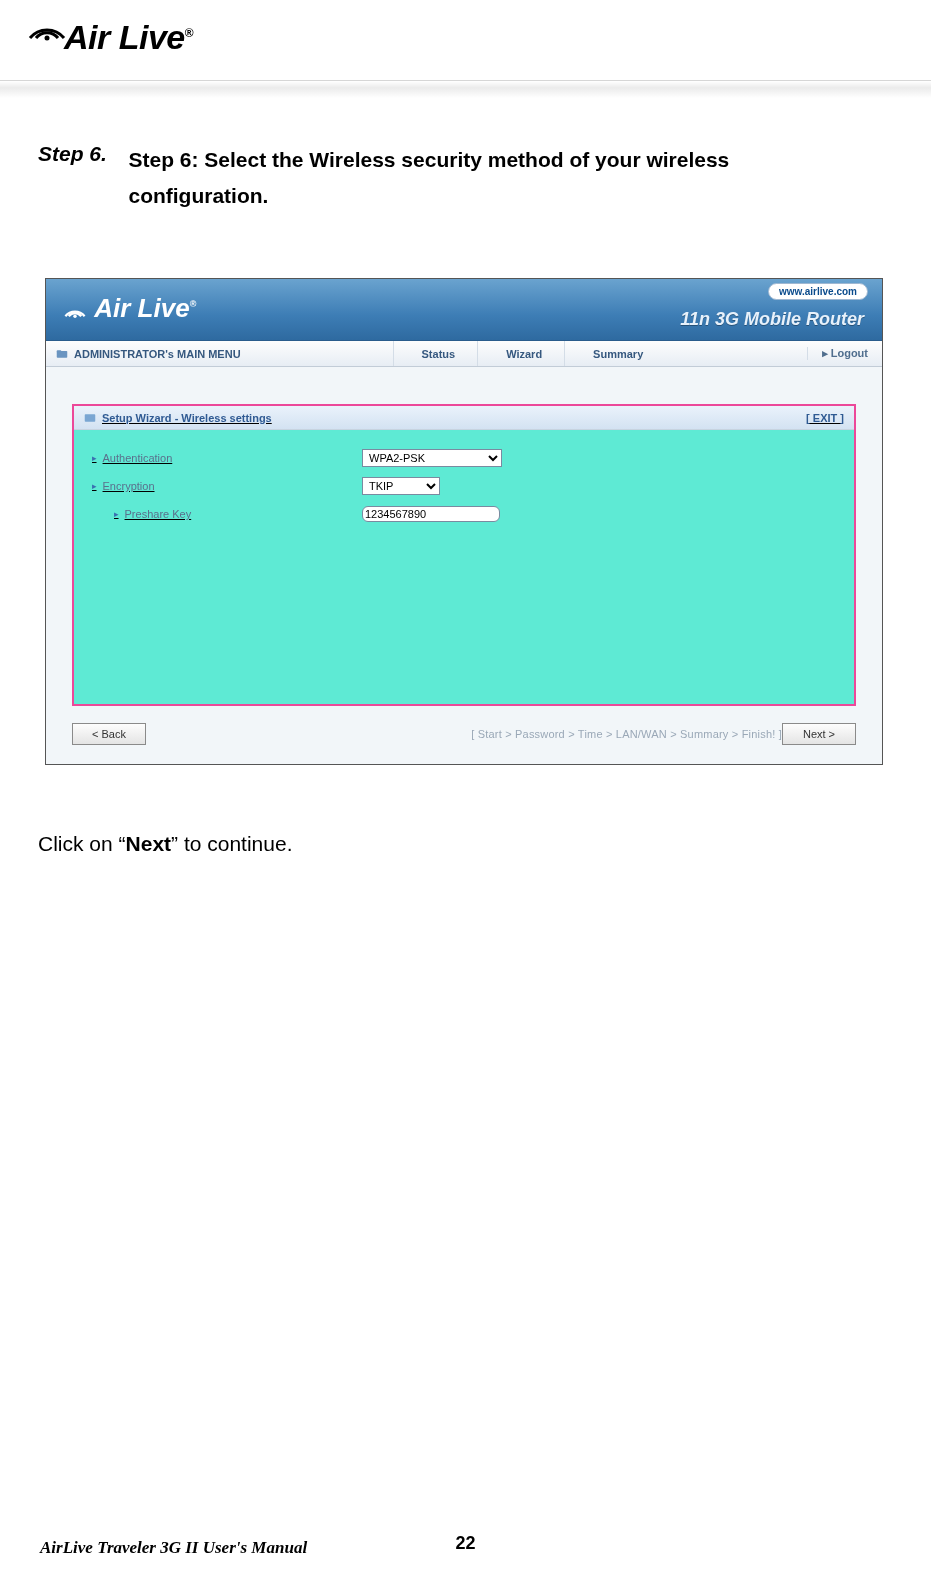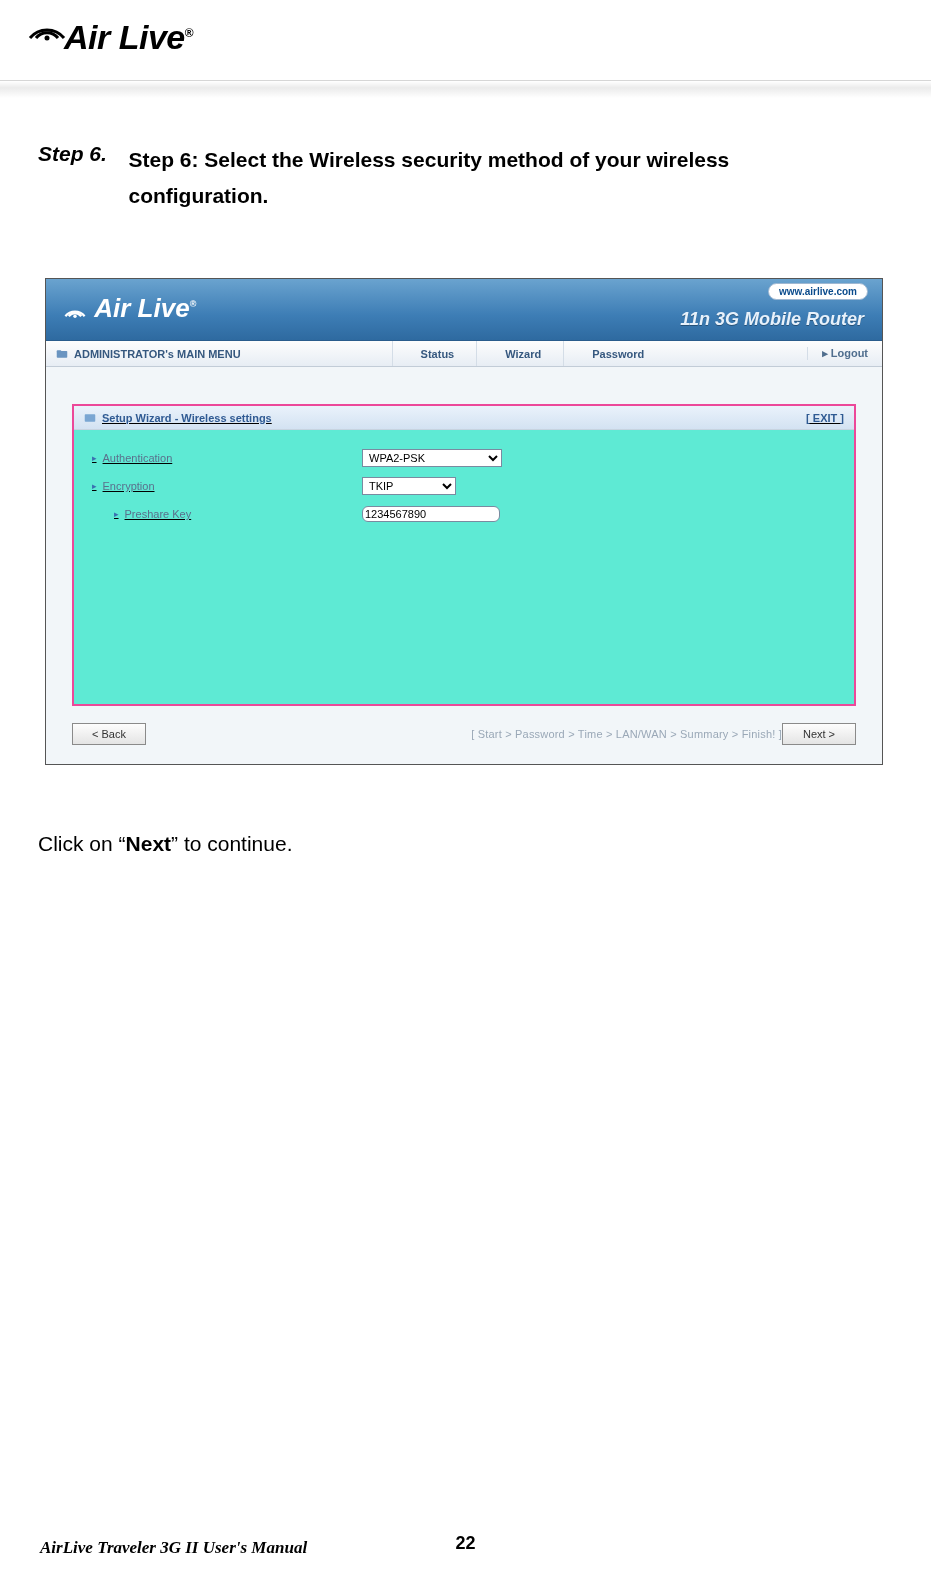--- a/index.html
+++ b/index.html
@@ -57,21 +57,21 @@
   .ss-panel{position:absolute; top:125px; left:26px; right:26px; bottom:58px; border:2px solid #ec4899; background:#5eead4;text-decoration:underline;}
   .ss-panel-hdr{height:24px; background:linear-gradient(#eaf2fb,#d3e2f2); border-bottom:1px solid #c7d3e0; display:flex; align-items:center; justify-content:space-between; padding:0 10px; color:#2f5a93; font-weight:700; font-size:11px;}
   .ss-panel-hdr .left{display:flex;align-items:center;gap:6px;}
   .ss-panel-hdr .exitlink{color:#2f5a93; font-weight:700; font-size:11px;}
   .ss-form{padding:14px 18px 0 18px;}
   .ss-row{display:flex; align-items:center; height:28px;}
   .ss-row .lbl{width:270px; color:#5a708c; font-size:11px; display:flex; align-items:center; gap:6px;}
   .ss-row .lbl.indent{padding-left:22px;}
   .ss-row .ctl select, .ss-row .ctl input[type=text]{font-size:11px; border:1px solid #7a8aa0; background:#fff; padding:1px 2px;}
   .ss-row .ctl select.auth{width:140px;}
-  .ss-row .ctl select.enc{width:94px;}
+  .ss-row .ctl select.enc{width:78px;}
   .ss-row .ctl input.key{width:138px; font-family:Arial;border-radius:6px;}
   .bullet{color:#3a6fb0;font-size:9px;}
 
   .ss-footer{position:absolute; left:26px; right:26px; bottom:16px; height:28px; display:flex; align-items:center; justify-content:space-between;}
   .ss-btn{width:74px; height:22px; background:linear-gradient(#fdfdfd,#e4e4e4); border:1px solid #8a8a8a; font-size:11px; color:#333; cursor:pointer;}
   .ss-crumbs{color:#9aa8b7; font-size:11px; flex:1; text-align:right; letter-spacing:.2px;}
 
   .continue-text{position:absolute; top:832px; left:38px; font-size:21px;}
   .continue-text .q{}
   .continue-text .bold{font-weight:700;}
@@ -132,21 +132,21 @@
       <svg class="ico" viewBox="0 0 16 16">
           <path d="M3 13 L13 3 M11 1 l4 4" stroke="#6a94c0" stroke-width="2" fill="none"></path>
         </svg>
       <span>Wizard</span>
     </div>
     <div class="tab">
       <svg class="ico" viewBox="0 0 16 16">
           <circle cx="8" cy="8" r="5" fill="none" stroke="#6a94c0" stroke-width="2"></circle>
           <circle cx="8" cy="8" r="1.5" fill="#6a94c0"></circle>
         </svg>
-      <span>Password</span>
+      <span>Summary</span>
     </div>
     <div class="spacer"></div>
     <div class="logout">
       <span>▸ </span><span>Logout</span>
     </div>
   </div>
 
   <div class="ss-panel">
     <div class="ss-panel-hdr">
       <div class="left">

